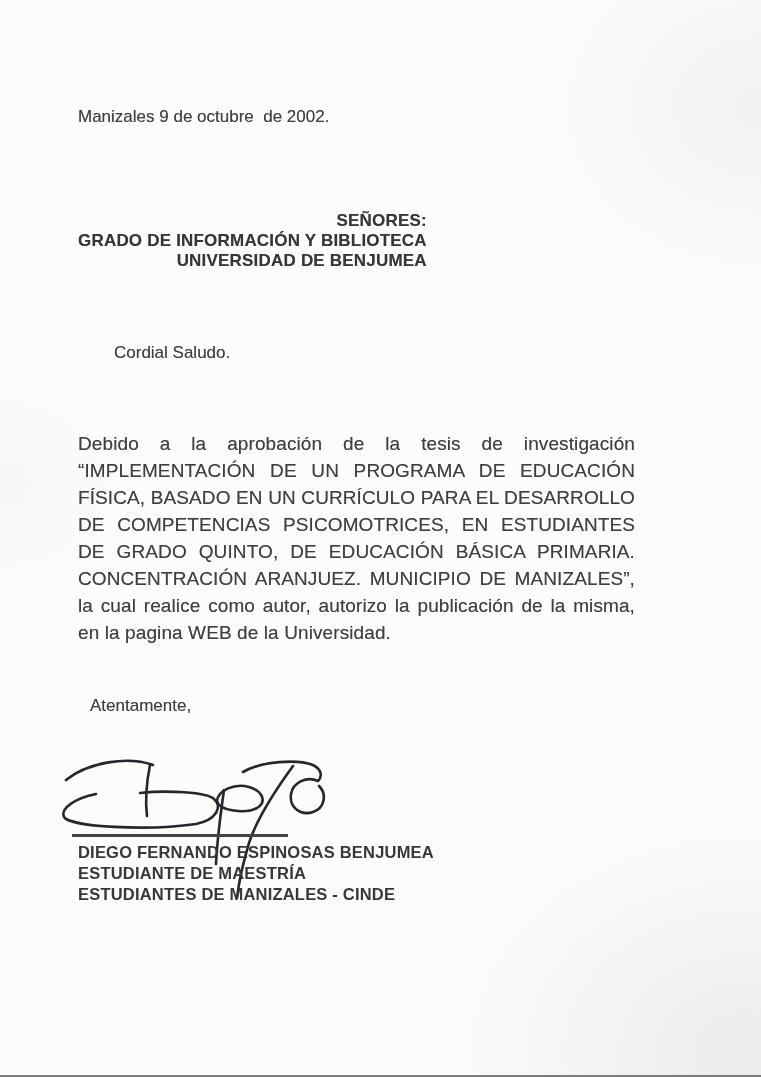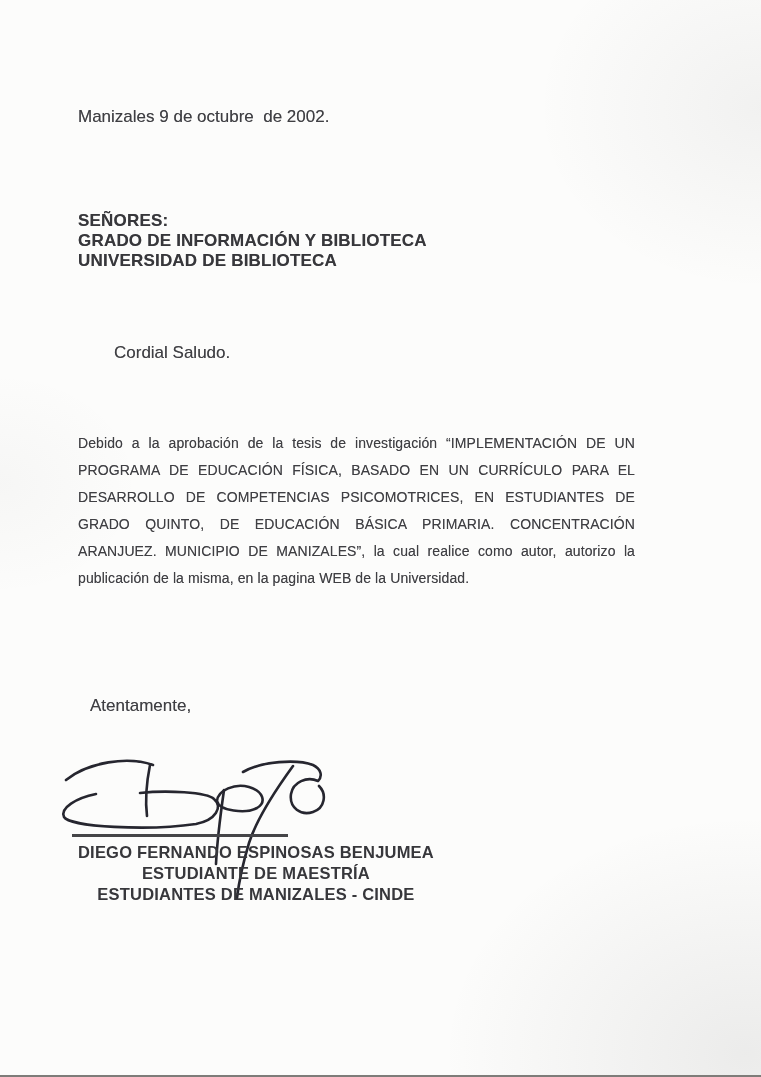--- a/index.html
+++ b/index.html
@@ -34,30 +34,29 @@
   .bold-block {
     font-weight: bold;
     color: #37373b;
     line-height: 20px;
     letter-spacing: 0.2px;
   }
   .body-par {
     width: 557px;
     text-align: justify;
     line-height: 27px;
-    font-size: 14px;
+    font-size: 19px;
     letter-spacing: 0.1px;
   }
   .name-block {
     font-weight: bold;
     line-height: 21px;
     font-size: 16.5px;
     color: #37373b;
     letter-spacing: 0.2px;
-    text-align: center;
   }
   .sig-line {
     left: 72px;
     top: 834px;
     width: 216px;
     height: 3px;
     background: #454548;
   }
   .signature-svg {
     left: 56px;
@@ -72,24 +71,24 @@
     stroke-linejoin: round;
   }
 </style>
 </head>
 <body>
 
 <div class="page">
 
   <div class="abs txt date" style="left:78px; top:107px;">Manizales 9 de octubre  de 2002.</div>
 
-  <div class="abs" style="left:78px; top:211px;">
+  <div class="abs" style="left:78px; top:211px;text-align:right;">
     <div class="txt bold-block">SEÑORES:</div>
     <div class="txt bold-block">GRADO DE INFORMACIÓN Y BIBLIOTECA</div>
-    <div class="txt bold-block">UNIVERSIDAD DE BIBLIOTECA</div>
+    <div class="txt bold-block">UNIVERSIDAD DE BENJUMEA</div>
   </div>
 
   <div class="abs txt" style="left:78px; top:343px;margin-left:36px;">Cordial Saludo.</div>
 
   <div class="abs txt body-par" style="left:78px; top:430px;">Debido a la aprobación de la tesis de investigación “IMPLEMENTACIÓN DE UN PROGRAMA DE EDUCACIÓN FÍSICA, BASADO EN UN CURRÍCULO PARA EL DESARROLLO DE COMPETENCIAS PSICOMOTRICES, EN ESTUDIANTES DE GRADO QUINTO, DE EDUCACIÓN BÁSICA PRIMARIA. CONCENTRACIÓN ARANJUEZ. MUNICIPIO DE MANIZALES”, la cual realice como autor, autorizo la publicación de la misma, en la pagina WEB de la Universidad.</div>
 
   <div class="abs txt" style="left:90px; top:696px;">Atentamente,</div>
 
   <svg class="abs signature-svg" width="292" height="158" viewBox="0 0 292 158">
     <path d="M 10,32 C 32,14 72,8 97,17"></path>

